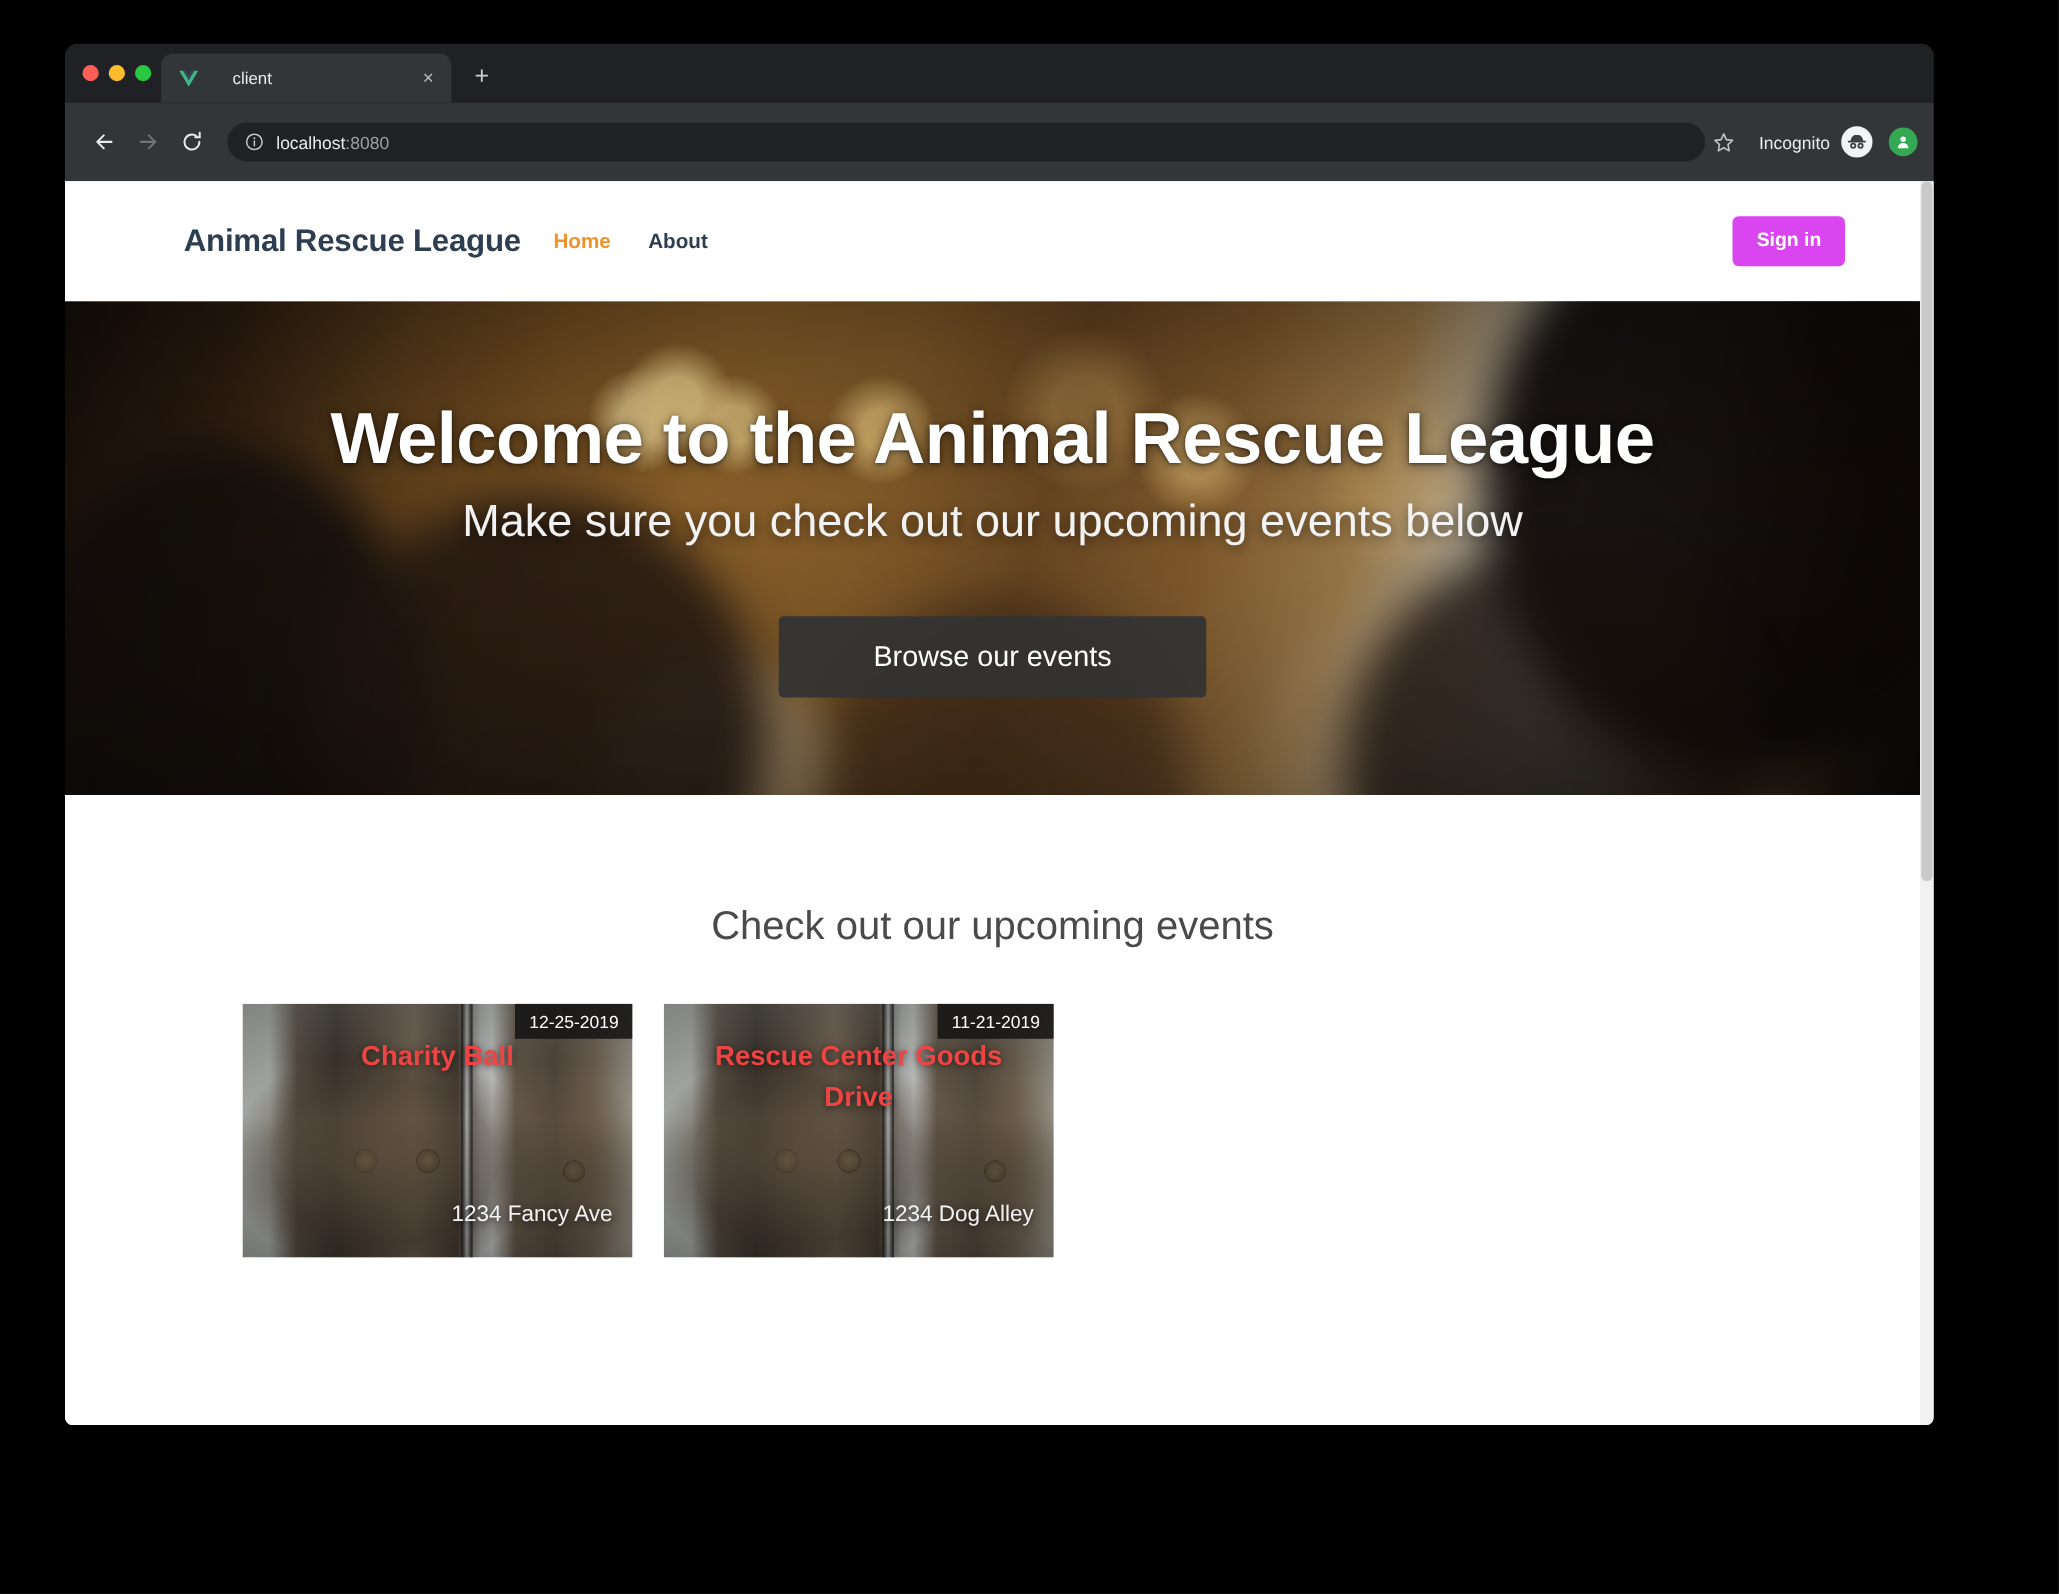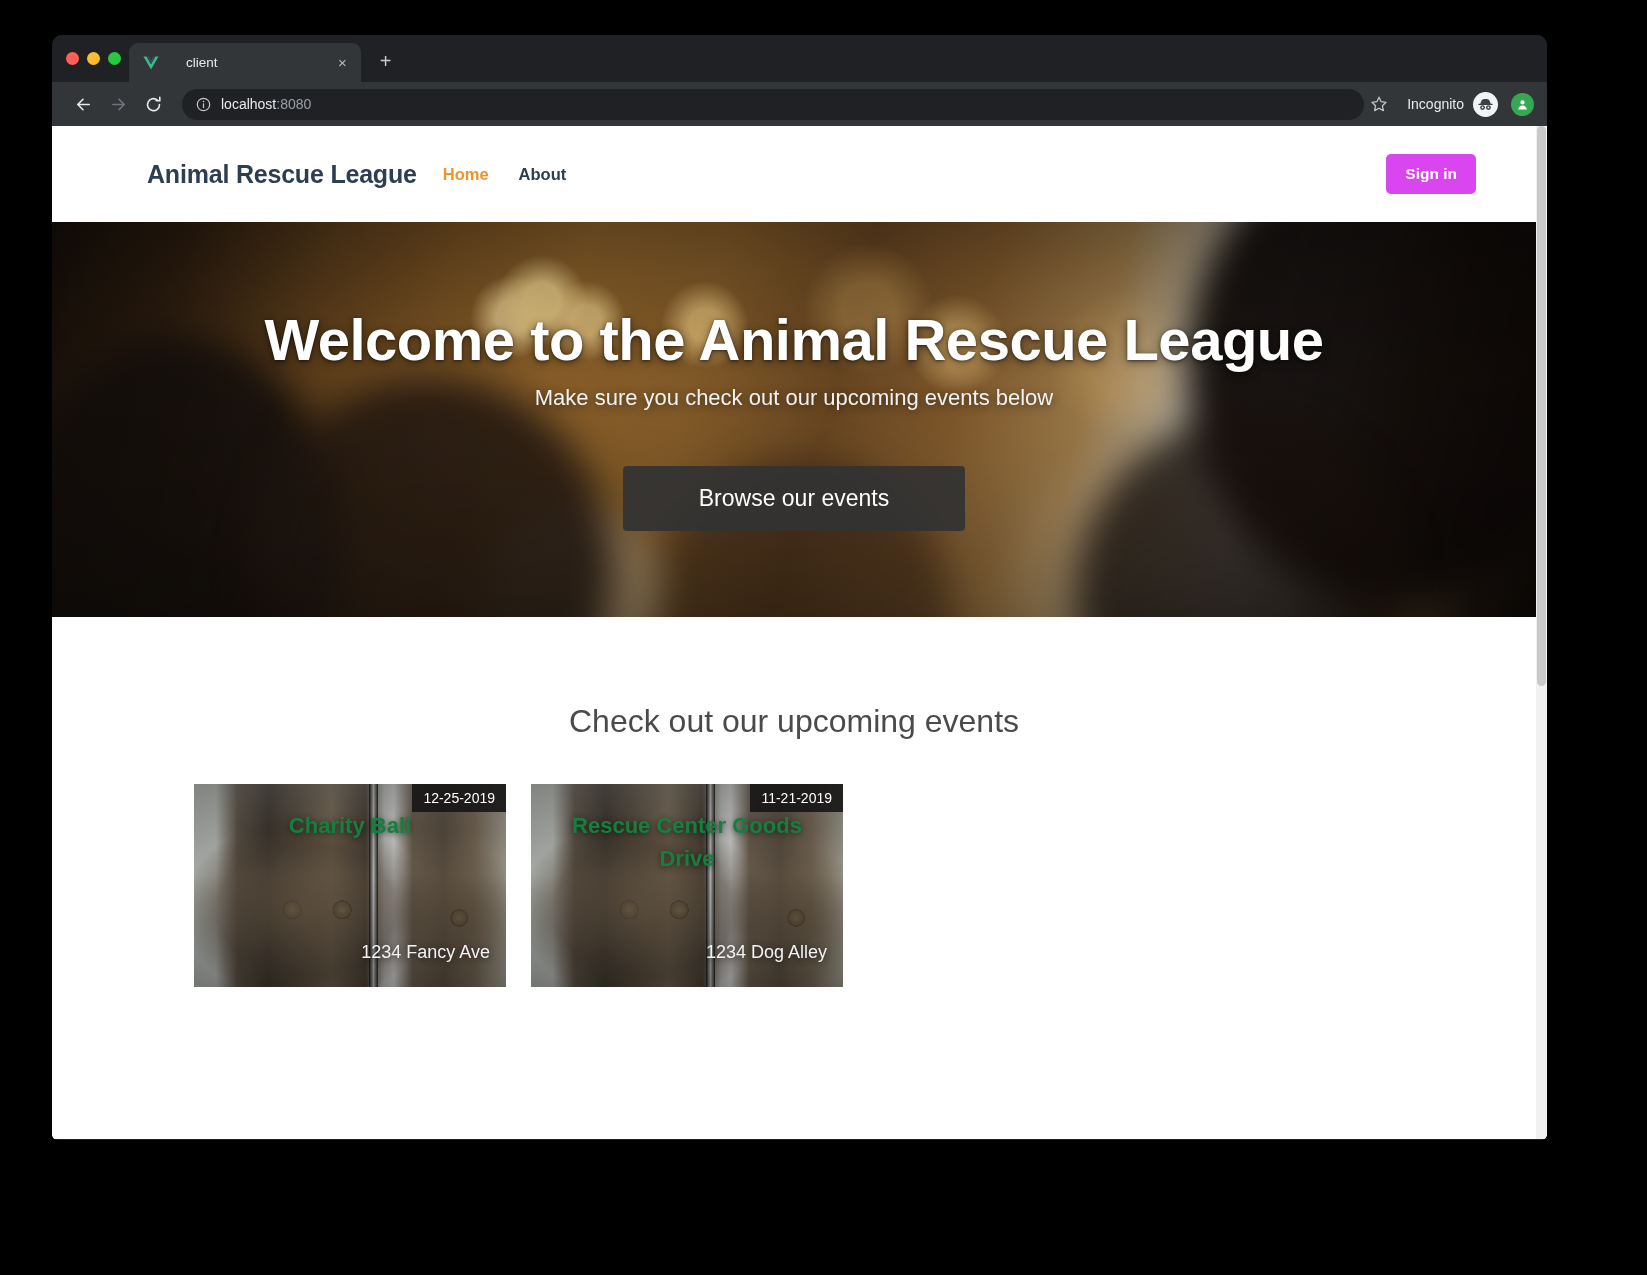--- a/index.html
+++ b/index.html
@@ -88,21 +88,21 @@
     display: flex; align-items: center; justify-content: center;
     color: #c9ccce;
     font-size: 20px;
     line-height: 1;
     border-radius: 50%;
     cursor: pointer;
   }
 
   
   .toolbar {
-    height: 44px;
+    height: 63px;
     background: #323639;
     display: flex;
     align-items: center;
     padding: 0 13px 0 16px;
     gap: 4px;
   }
   .nav-btn {
     width: 31px; height: 31px;
     display: flex; align-items: center; justify-content: center;
     border-radius: 50%;
@@ -296,21 +296,21 @@
     font-weight: 700;
     letter-spacing: -0.5px;
     text-shadow: 0 2px 10px rgba(0,0,0,0.45), 0 1px 3px rgba(0,0,0,0.5);
     text-align: left;
     line-height: 1.1;
   }
   .hero-subtitle {
     position: relative;
     margin-top: 13px;
     color: #f2f2f2;
-    font-size: 22px;
+    font-size: 36px;
     font-weight: 400;
     text-shadow: 0 2px 9px rgba(0,0,0,0.5);
     text-align: center;
   }
   .hero-cta {
     position: relative;
     margin-top: 55px;
     background: rgba(51,51,51,0.93);
     color: #ffffff;
     font-size: 23px;
@@ -397,21 +397,21 @@
     font-size: 14px;
     padding: 6px 11px;
     z-index: 3;
   }
   .card-title {
     position: absolute;
     top: 25px;
     left: 22px;
     right: 22px;
     text-align: center;
-    color: #15803d;
+    color: #ef4444;
     font-size: 22px;
     font-weight: 700;
     line-height: 1.5;
     text-shadow: 0 1px 6px rgba(0,0,0,0.55);
     z-index: 2;
   }
   .card-address {
     position: absolute;
     bottom: 24px;
     left: 16px;

